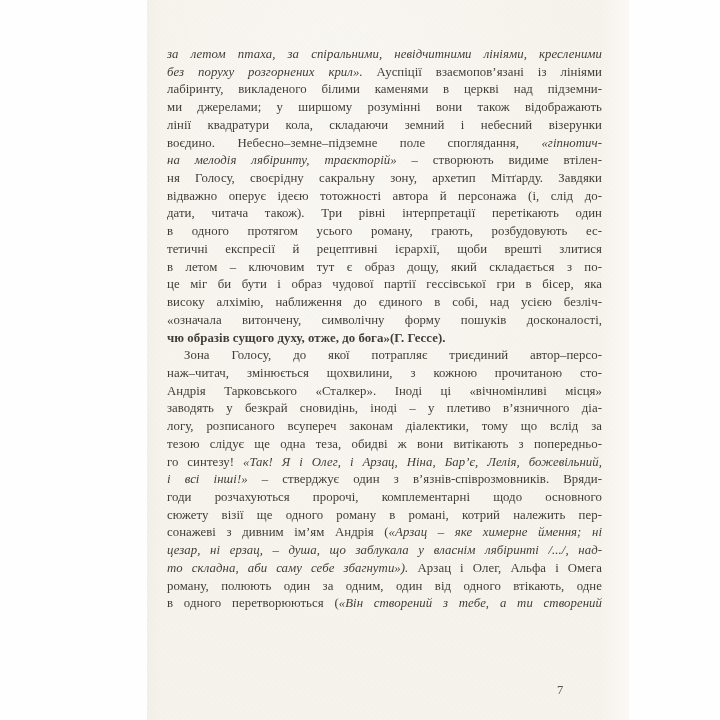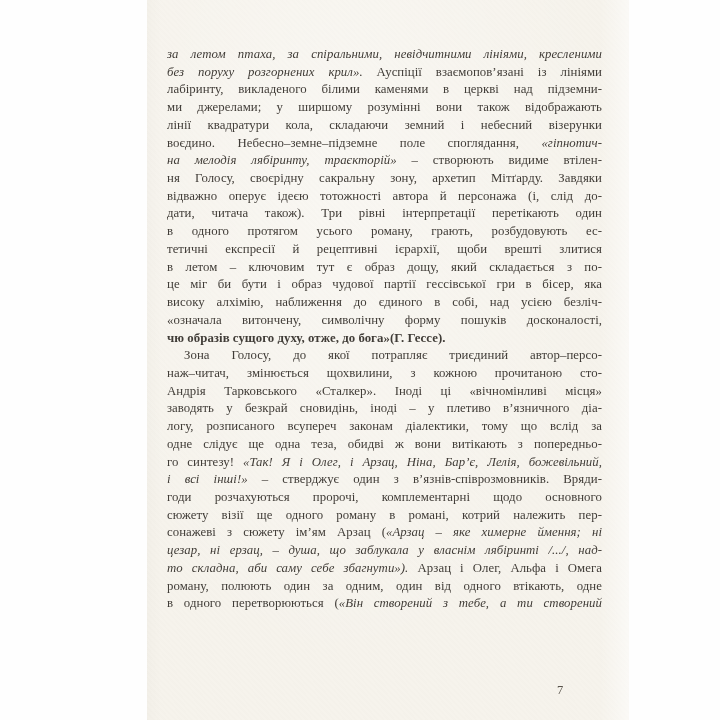--- a/index.html
+++ b/index.html
@@ -88,26 +88,26 @@
         <div class="line"><span class="seg">в летом – ключовим тут є образ дощу, який складається з по-</span></div>
         <div class="line"><span class="seg">це міг би бути і образ чудової партії гессівської гри в бісер, яка</span></div>
         <div class="line"><span class="seg">високу алхімію, наближення до єдиного в собі, над усією безліч-</span></div>
         <div class="line"><span class="seg">«означала витончену, символічну форму пошуків досконалості,</span></div>
         <div class="line para-end"><span class="seg">чю образів сущого духу, отже, до бога»(Г. Гессе).</span></div>
         <div class="line indent"><span class="seg">Зона Голосу, до якої потрапляє триєдиний автор–персо-</span></div>
         <div class="line"><span class="seg">наж–читач, змінюється щохвилини, з кожною прочитаною сто-</span></div>
         <div class="line"><span class="seg">Андрія Тарковського «Сталкер». Іноді ці «вічномінливі місця»</span></div>
         <div class="line"><span class="seg">заводять у безкрай сновидінь, іноді – у плетиво в’язничного діа-</span></div>
         <div class="line"><span class="seg">логу, розписаного всупереч законам діалектики, тому що вслід за</span></div>
-        <div class="line"><span class="seg">одне слідує ще одна теза, обидві ж вони витікають з попередньо-</span></div>
+        <div class="line"><span class="seg">тезою слідує ще одна теза, обидві ж вони витікають з попередньо-</span></div>
         <div class="line"><span class="seg">го синтезу! </span><span class="seg italic">«Так! Я і Олег, і Арзац, Ніна, Бар’є, Лелія, божевільний,</span></div>
         <div class="line"><span class="seg italic">і всі інші!»</span><span class="seg"> – стверджує один з в’язнів-співрозмовників. Вряди-</span></div>
         <div class="line"><span class="seg">годи розчахуються пророчі, комплементарні щодо основного</span></div>
         <div class="line"><span class="seg">сюжету візії ще одного роману в романі, котрий належить пер-</span></div>
-        <div class="line"><span class="seg">сонажеві з сюжету ім’ям Арзац (</span><span class="seg italic">«Арзац – яке химерне ймення; ні</span></div>
+        <div class="line"><span class="seg">сонажеві з дивним ім’ям Андрія (</span><span class="seg italic">«Арзац – яке химерне ймення; ні</span></div>
         <div class="line"><span class="seg italic">цезар, ні ерзац, – душа, що заблукала у власнім лябіринті /.../, над-</span></div>
         <div class="line"><span class="seg italic">то складна, аби саму себе збагнути»).</span><span class="seg"> Арзац і Олег, Альфа і Омега</span></div>
         <div class="line"><span class="seg">роману, полюють один за одним, один від одного втікають, одне</span></div>
         <div class="line"><span class="seg">в одного перетворюються (</span><span class="seg italic">«Він створений з тебе, а ти створений</span></div>
       </div>
     <div class="page-number">7</div>
   </div>
 </div>
 
 </body></html>

